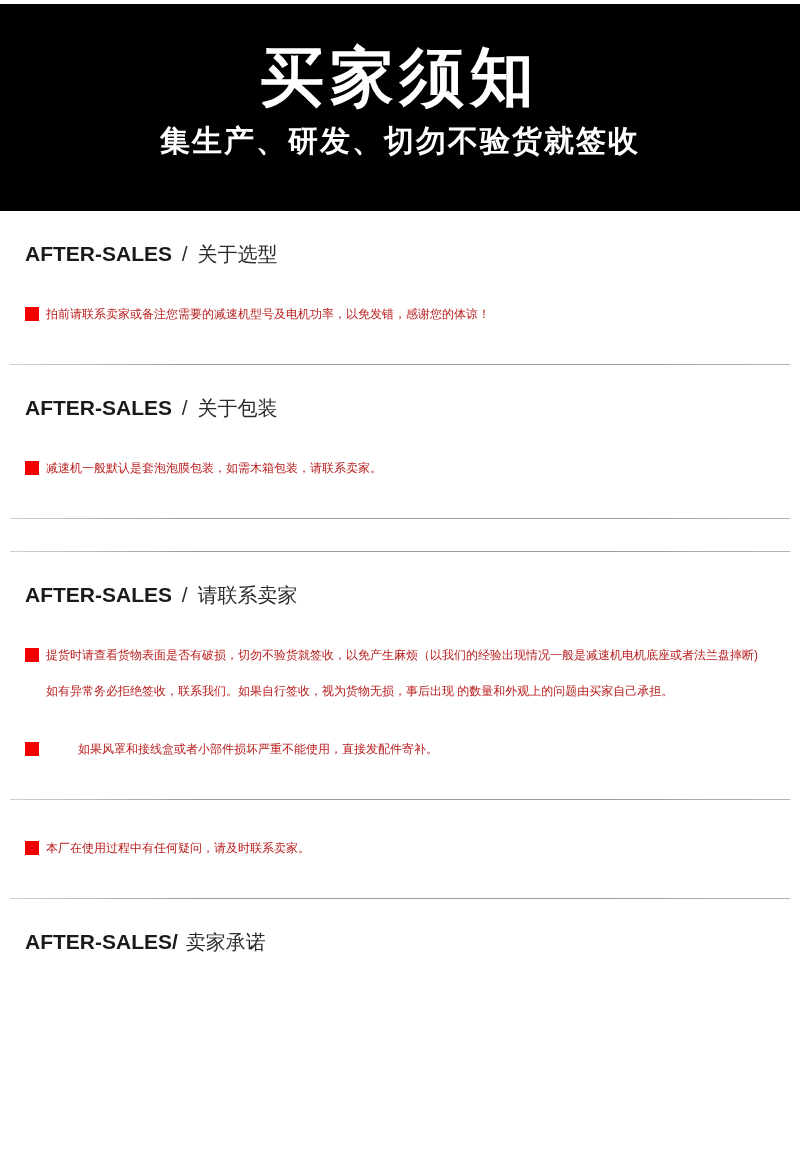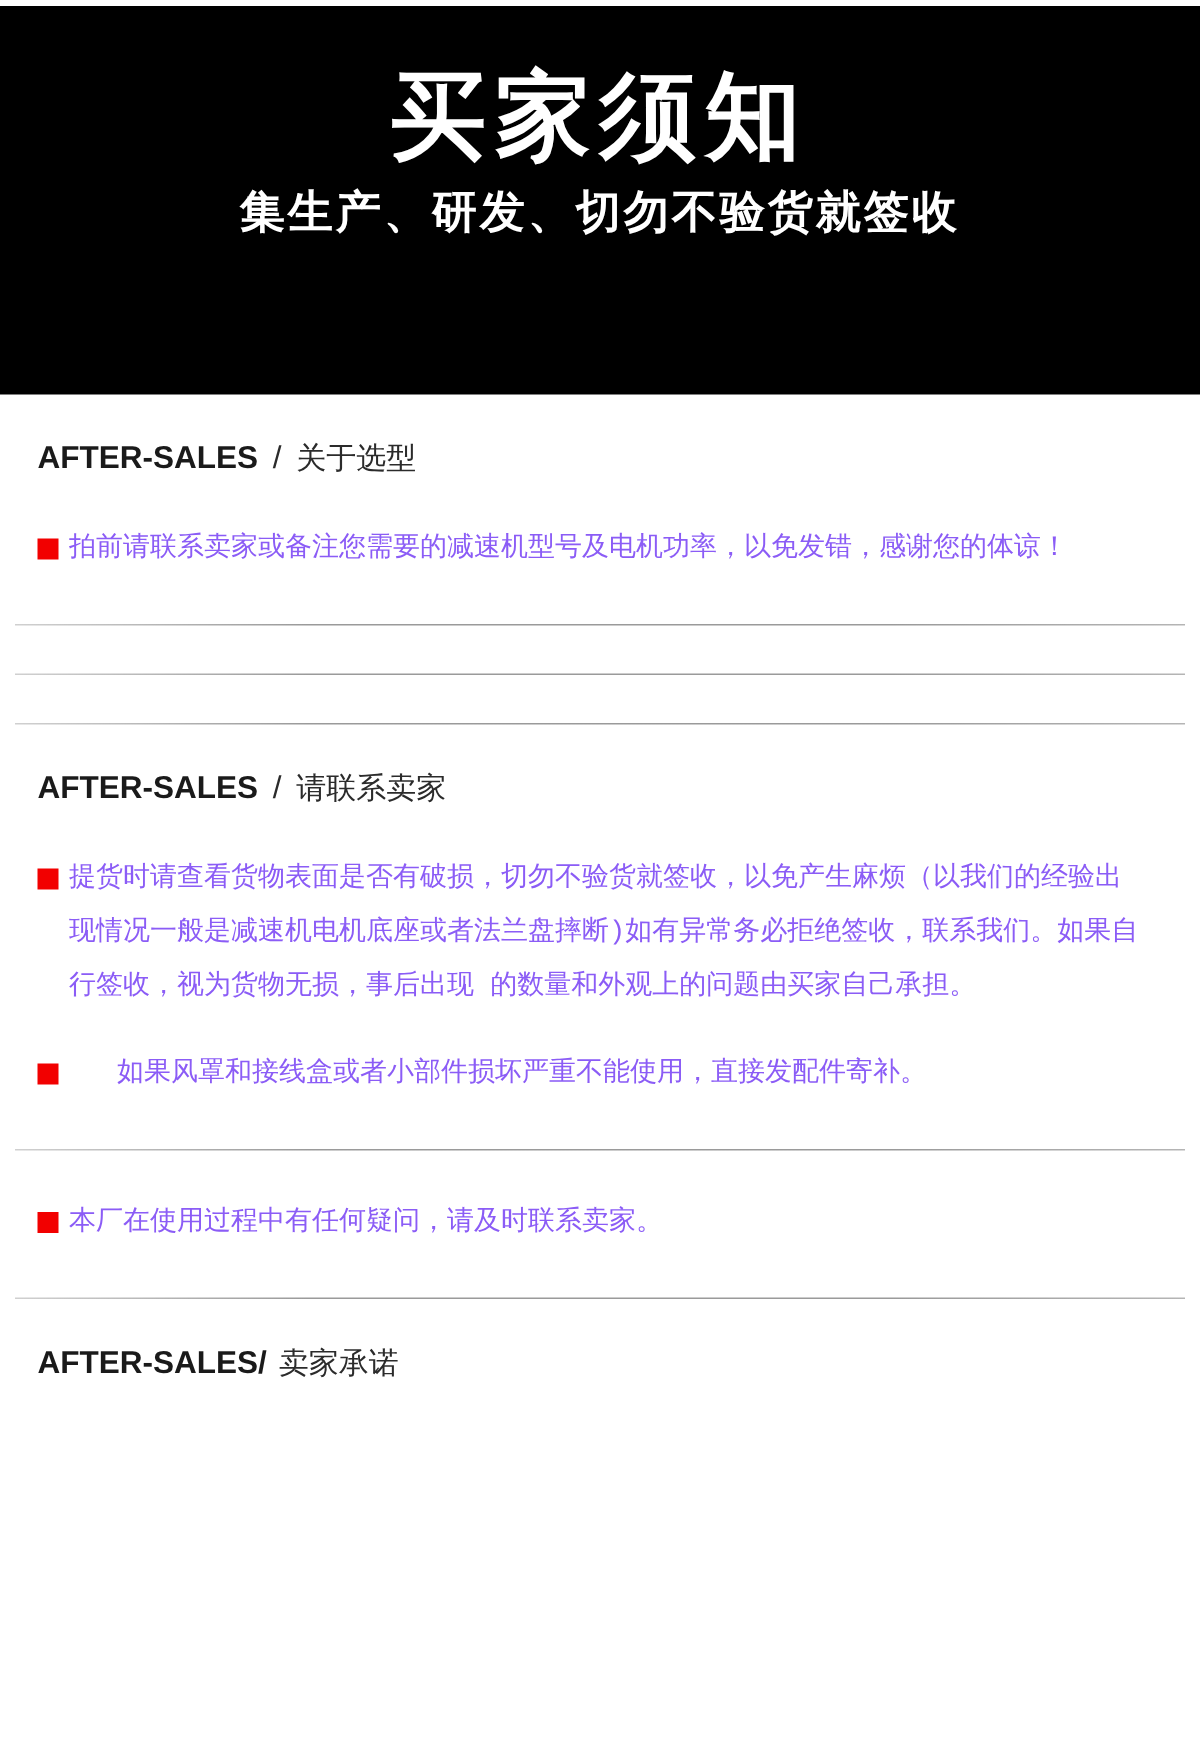--- a/index.html
+++ b/index.html
@@ -5,21 +5,21 @@
   * { margin: 0; padding: 0; box-sizing: border-box; }
   html, body { background: #ffffff; }
   body {
     width: 800px;
     height: 1161px;
     font-family: "Liberation Sans", "DejaVu Sans", sans-serif;
     overflow: hidden;
   }
   .top-strip { height: 4px; background: #ffffff; }
   .hero {
-    height: 259px;
+    height: 207px;
     background: #000000;
     color: #ffffff;
     text-align: center;
     overflow: hidden;
   }
   .hero-title {
     padding-top: 40px;
     font-size: 64px;
     font-weight: bold;
     letter-spacing: 6px;
@@ -51,25 +51,24 @@
   .bullet + .bullet { margin-top: 22px; gap: 32px; }
   .bullet-square {
     flex: 0 0 auto;
     width: 14px;
     height: 14px;
     background: #f20000;
     margin-top: 11px;
     margin-right: 7px;
   }
   .bullet p {
-    font-size: 18px;
-    color: #8b5cf6;
+    font-size: 12px;
+    color: #b91c1c;
     line-height: 36px;
     max-width: 716px;
-    font-family: Liberation Mono, monospace;
   }
   .divider {
     height: 1px;
     margin: 32px 10px 0 10px;
     background: linear-gradient(to right, #d0d0d0, #9a9a9a 25%, #9a9a9a 75%, #b5b5b5);
   }
 </style>
 </head>
 <body>
 
@@ -88,20 +87,31 @@
       <span class="slash">/</span>
       <span class="zh">关于选型</span>
     </div>
     <div class="bullet">
       <span class="bullet-square"></span>
       <p>拍前请联系卖家或备注您需要的减速机型号及电机功率，以免发错，感谢您的体谅！</p>
     </div>
   </div>
   <div class="divider"></div>
 
+  <div class="section">
+    <div class="section-heading">
+      <span class="en">AFTER-SALES</span>
+      <span class="slash">/</span>
+      <span class="zh">关于包装</span>
+    </div>
+    <div class="bullet">
+      <span class="bullet-square"></span>
+      <p>减速机一般默认是套泡泡膜包装，如需木箱包装，请联系卖家。</p>
+    </div>
+  </div>
   <div class="divider"></div>
 
   <div class="divider"></div>
 
   <div class="section">
     <div class="section-heading">
       <span class="en">AFTER-SALES</span>
       <span class="slash">/</span>
       <span class="zh">请联系卖家</span>
     </div>

